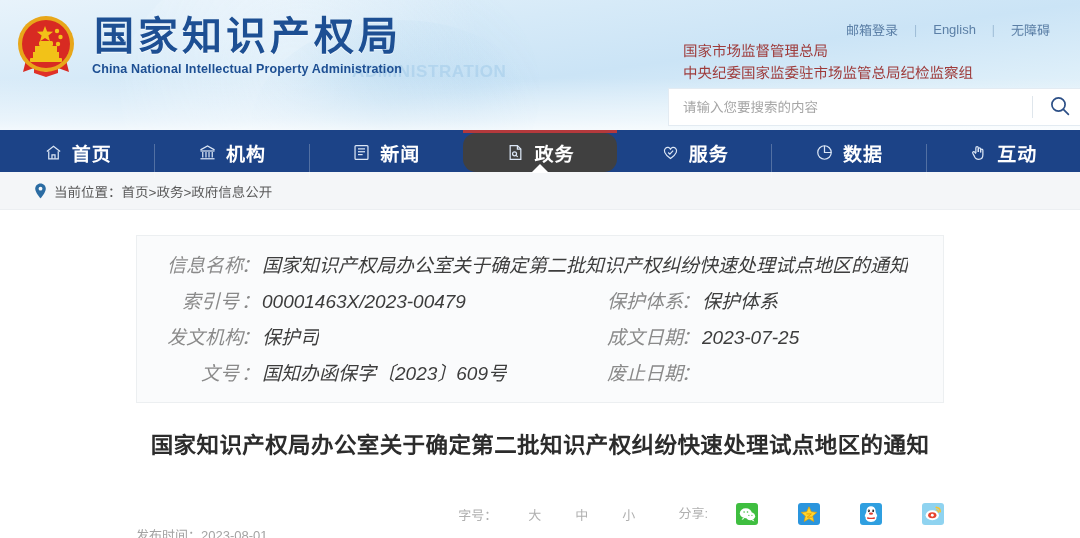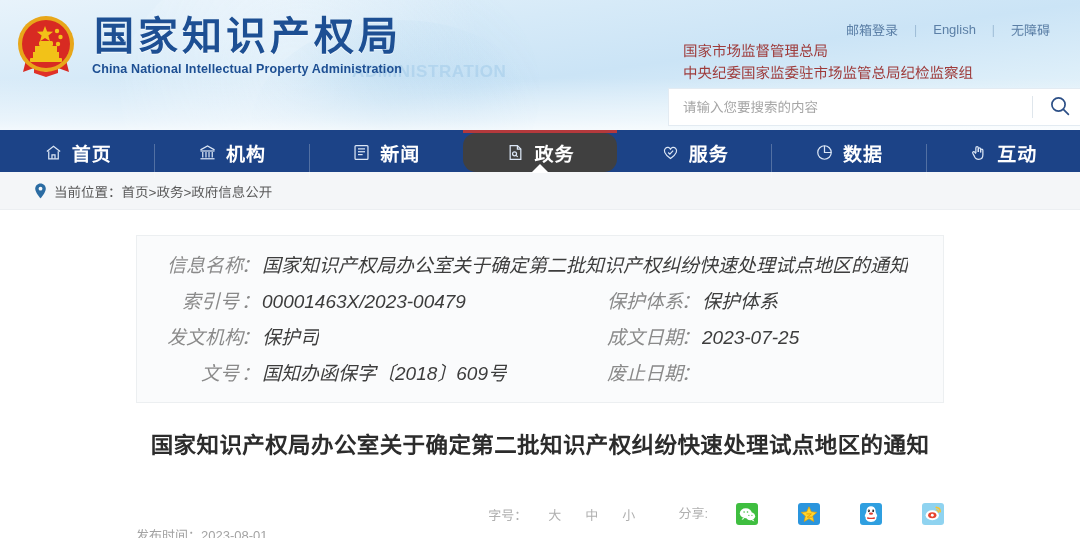--- a/index.html
+++ b/index.html
@@ -303,21 +303,21 @@
     align-items: center;
     font-size: 13px;
     color: #a3a3a3;
     padding-bottom: 10px;
   }
   .pubtime { flex: none; margin-top: 40px; }
   .meta-spacer { flex: 1; }
   .fontsize-group {
     display: flex;
     align-items: center;
-    gap: 6px;
+    gap: 16px;
     color: #b0b0b0;
     margin-right: 34px;
   }
   .fontsize-group .fs-label { margin-right: 6px; }
   .fontsize-group a {
     color: #b0b0b0;
     text-decoration: none;
     padding: 0 9px;
     cursor: pointer;
   }
@@ -540,21 +540,21 @@
         <span class="ikey w2">成文日期</span>
         <span class="colon">：</span>
         <span class="ival">2023-07-25</span>
       </div>
     </div>
 
     <div class="inforow">
       <div class="infocell left">
         <span class="ikey w1">文号</span>
         <span class="colon">：</span>
-        <span class="ival">国知办函保字〔2018〕609号</span>
+        <span class="ival">国知办函保字〔2023〕609号</span>
       </div>
       <div class="infocell right">
         <span class="ikey w2">废止日期</span>
         <span class="colon">：</span>
         <span class="ival"></span>
       </div>
     </div>
 
   </div>
 

